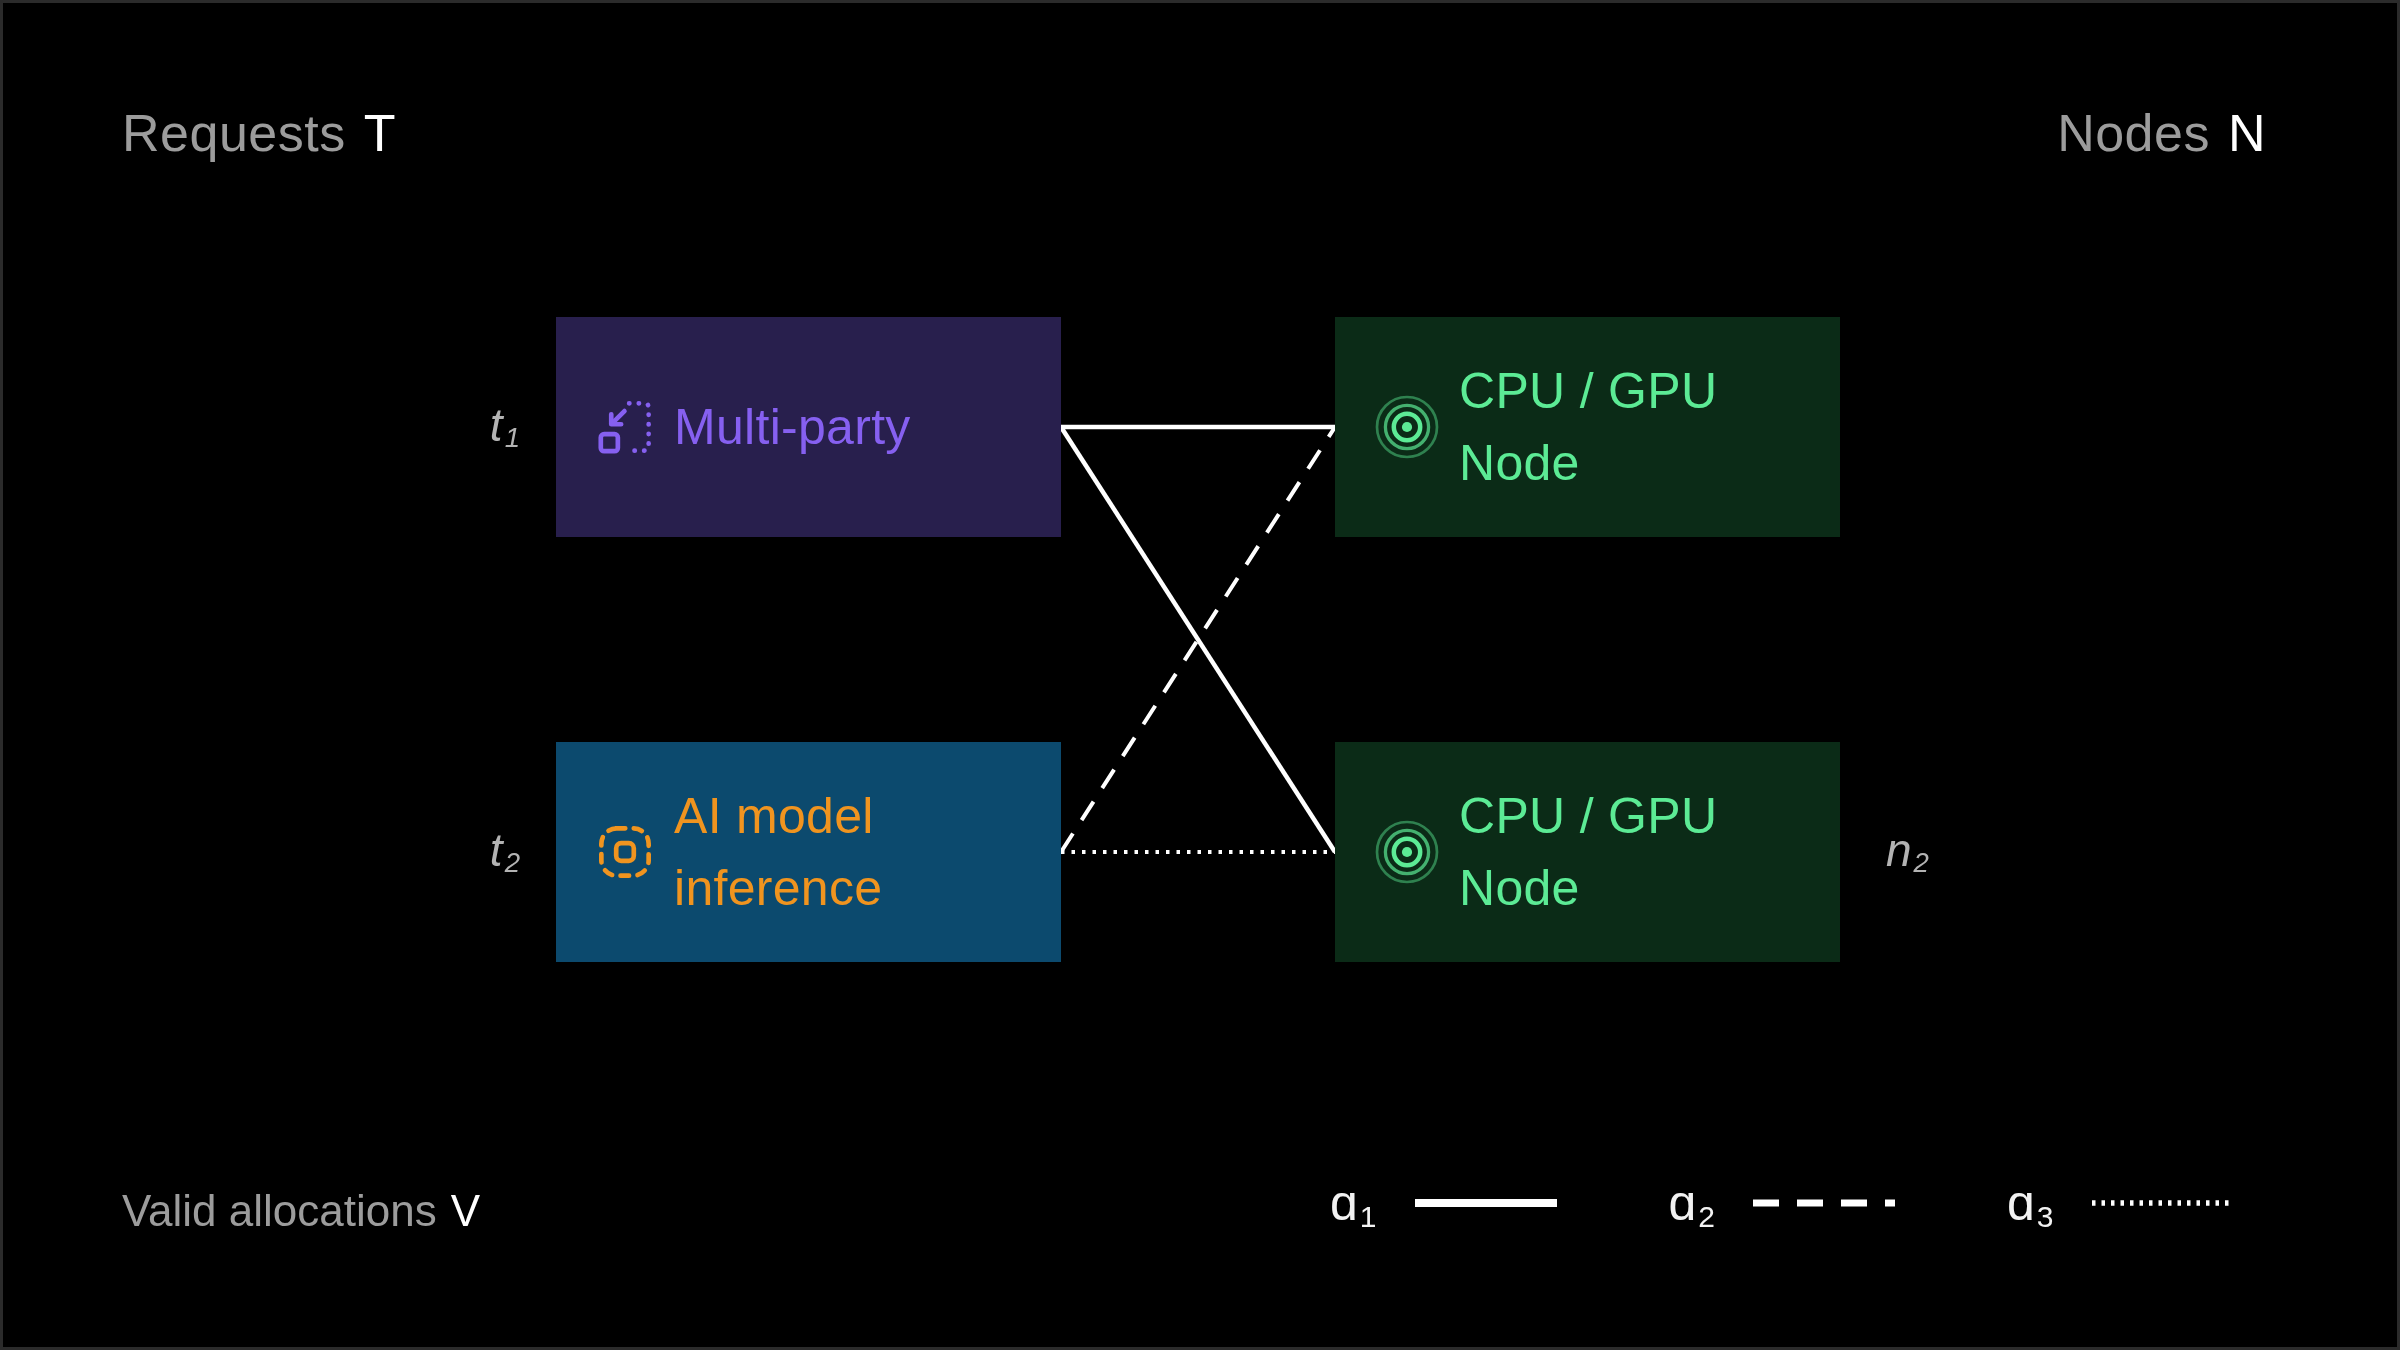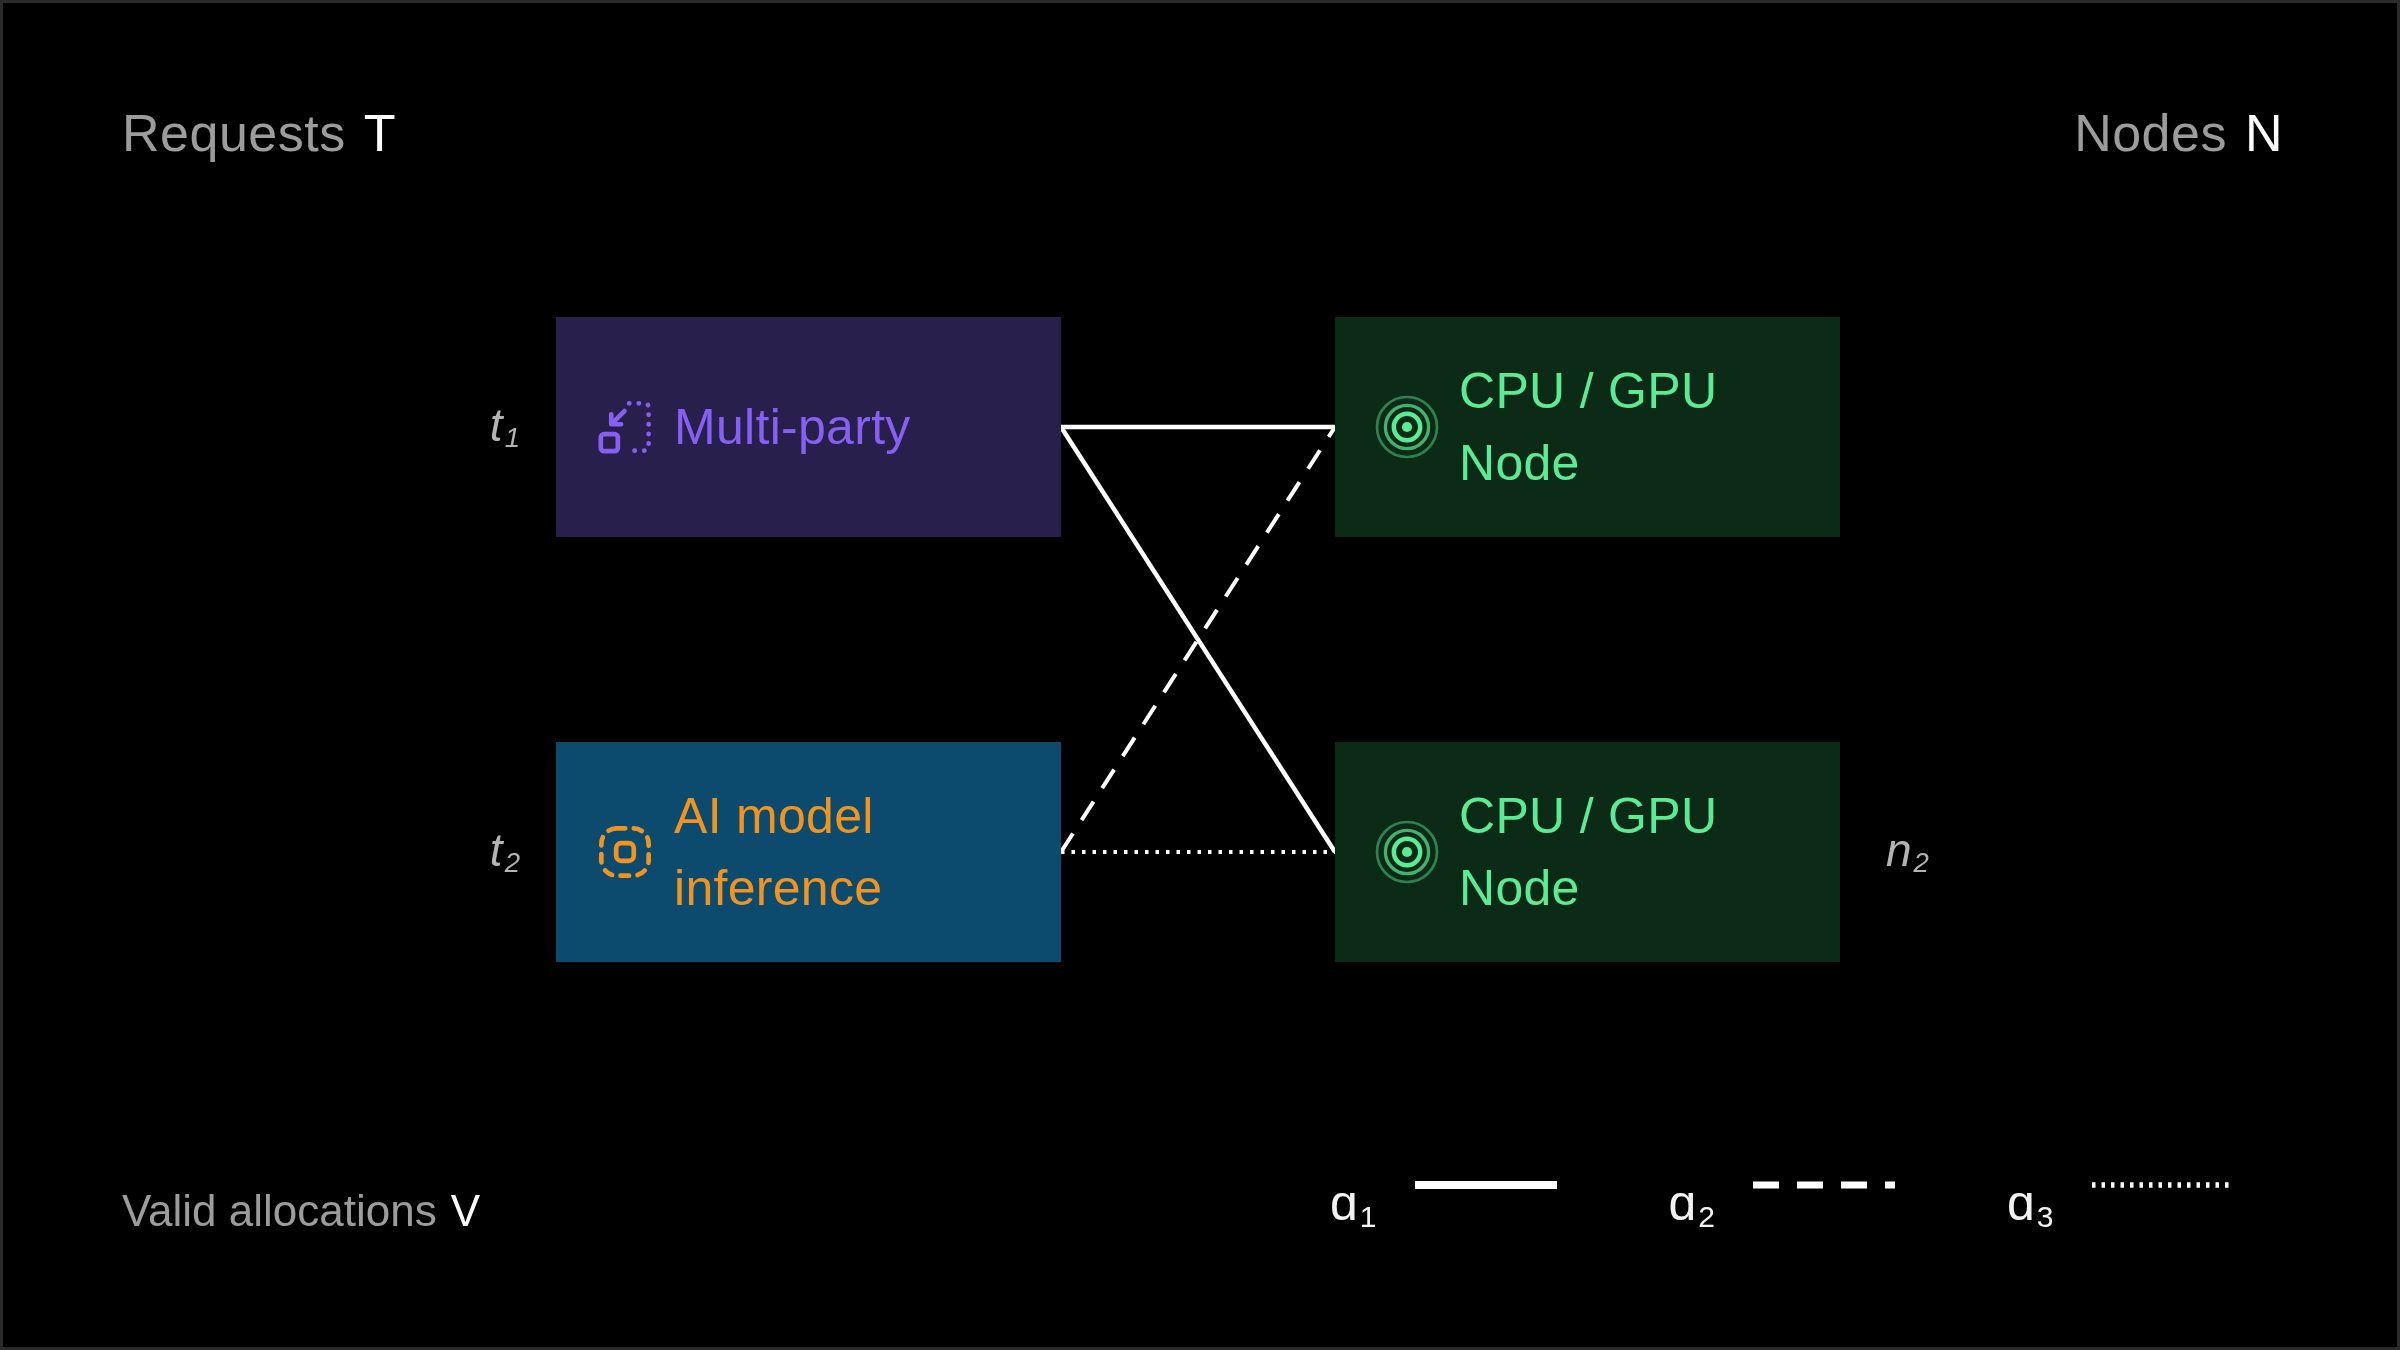--- a/index.html
+++ b/index.html
@@ -18,21 +18,21 @@
     position:absolute; left:0; top:0;
     width:2400px; height:1350px;
     pointer-events:none;
   }
   .corner-label {
     position:absolute; top:103px;
     font-size:52px; color:#9c9c9c;
     letter-spacing:0.5px; white-space:nowrap;
   }
   .corner-label.left { left:122px; }
-  .corner-label.right { right:117px; }
+  .corner-label.right { right:134px; }
   .corner-label .sym { color:#ffffff; font-weight:500; margin-left:18px; }
 
   .box {
     position:absolute;
     width:505px; height:220px;
     display:flex; align-items:center;
     gap:16px; padding:0 36px;
   }
   #box-t1 { left:556px; top:317px; }
   #box-t2 { left:556px; top:742px; }
@@ -65,21 +65,21 @@
   .footer-label {
     position:absolute; left:122px; top:1186px;
     font-size:44px; color:#9c9c9c; white-space:nowrap;
   }
   .footer-label .sym { color:#ffffff; font-weight:500; margin-left:14px; }
 
   .legend {
     position:absolute; left:1330px; top:1178px;
     display:flex; align-items:center; gap:108px;
   }
-  .legend-item { display:flex; align-items:flex-start; gap:34px; }
+  .legend-item { display:flex; align-items:center; gap:34px; }
   .legend-label {
     font-size:50px; color:#f2f2f2; font-weight:500; line-height:1;
   }
   .legend-item svg { display:block; }
 </style>
 </head>
 <body>
 
 <div class="frame"></div>
 

